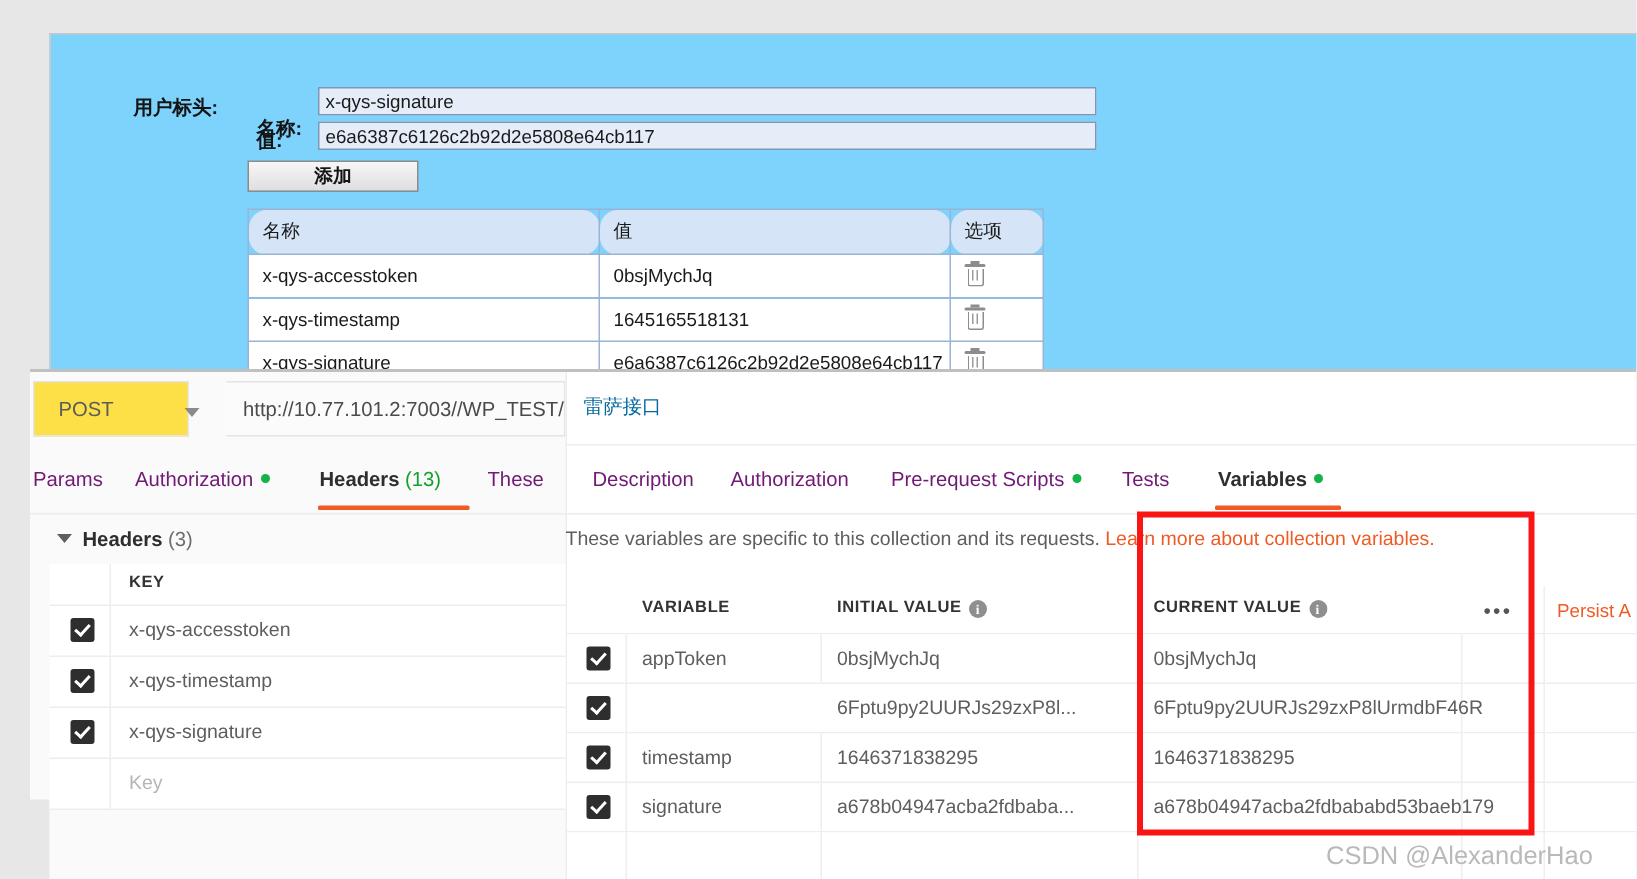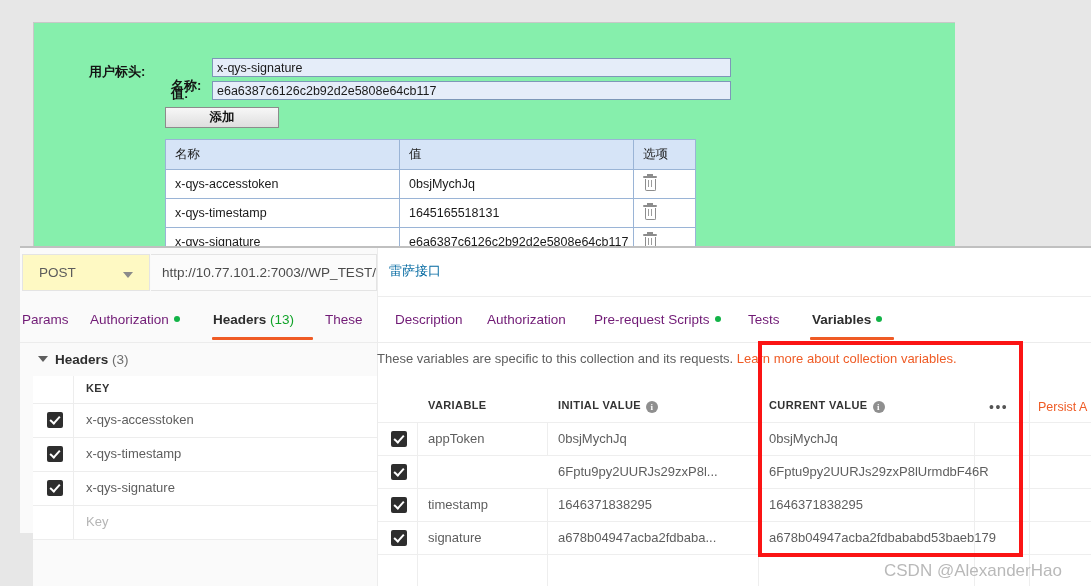--- a/index.html
+++ b/index.html
@@ -13,23 +13,23 @@
     font-family: "Liberation Sans", sans-serif;
     overflow: hidden;
     position: relative;
   }
 
   
   #top-panel {
     position: absolute;
     left: 33px;
     top: 22px;
-    width: 922px;
+    width: 1058px;
     height: 224px;
-    background: #86efac;
+    background: #7dd3fc;
     border-top: 1px solid #c8c8c8;
     border-left: 1px solid #c8c8c8;
     box-sizing: border-box;
   }
   #top-panel-divider {
     position: absolute;
     left: 20px;
     top: 246px;
     width: 1071px;
     height: 2px;
@@ -100,20 +100,21 @@
     text-align: left;
     padding: 0 0 0 9px;
     height: 28px;
     overflow: hidden;
     white-space: nowrap;
   }
   #legacy-table th {
     background: #d6e4f7;
     font-weight: normal;
     height: 29px;
+    border-radius: 12px;
   }
   #legacy-table td { background: #ffffff; }
   .col-name  { width: 224px; }
   .col-value { width: 224px; }
   .col-opt   { width: 52px; }
   td.cell-opt { text-align: center; padding: 0; }
 
   .trash-icon {
     display: inline-block;
     width: 14px;
@@ -166,22 +167,22 @@
     position: absolute;
     left: 0; top: 285px;
     width: 33px; height: 53px;
     background: #e7e7e7;
   }
 
   
   #method-box {
     position: absolute;
     left: 22px; top: 6px;
-    width: 128px; height: 37px;
-    background: #fef9c3;
+    width: 104px; height: 37px;
+    background: #fde047;
     border: 1px solid #e4e4e4;
     box-sizing: border-box;
   }
   #method-label {
     position: absolute; left: 16px; top: 10px;
     font-size: 13.5px; color: #5c5c5c;
     font-family: "Liberation Sans", sans-serif;
   }
   #method-caret {
     position: absolute; left: 100px; top: 17px;

